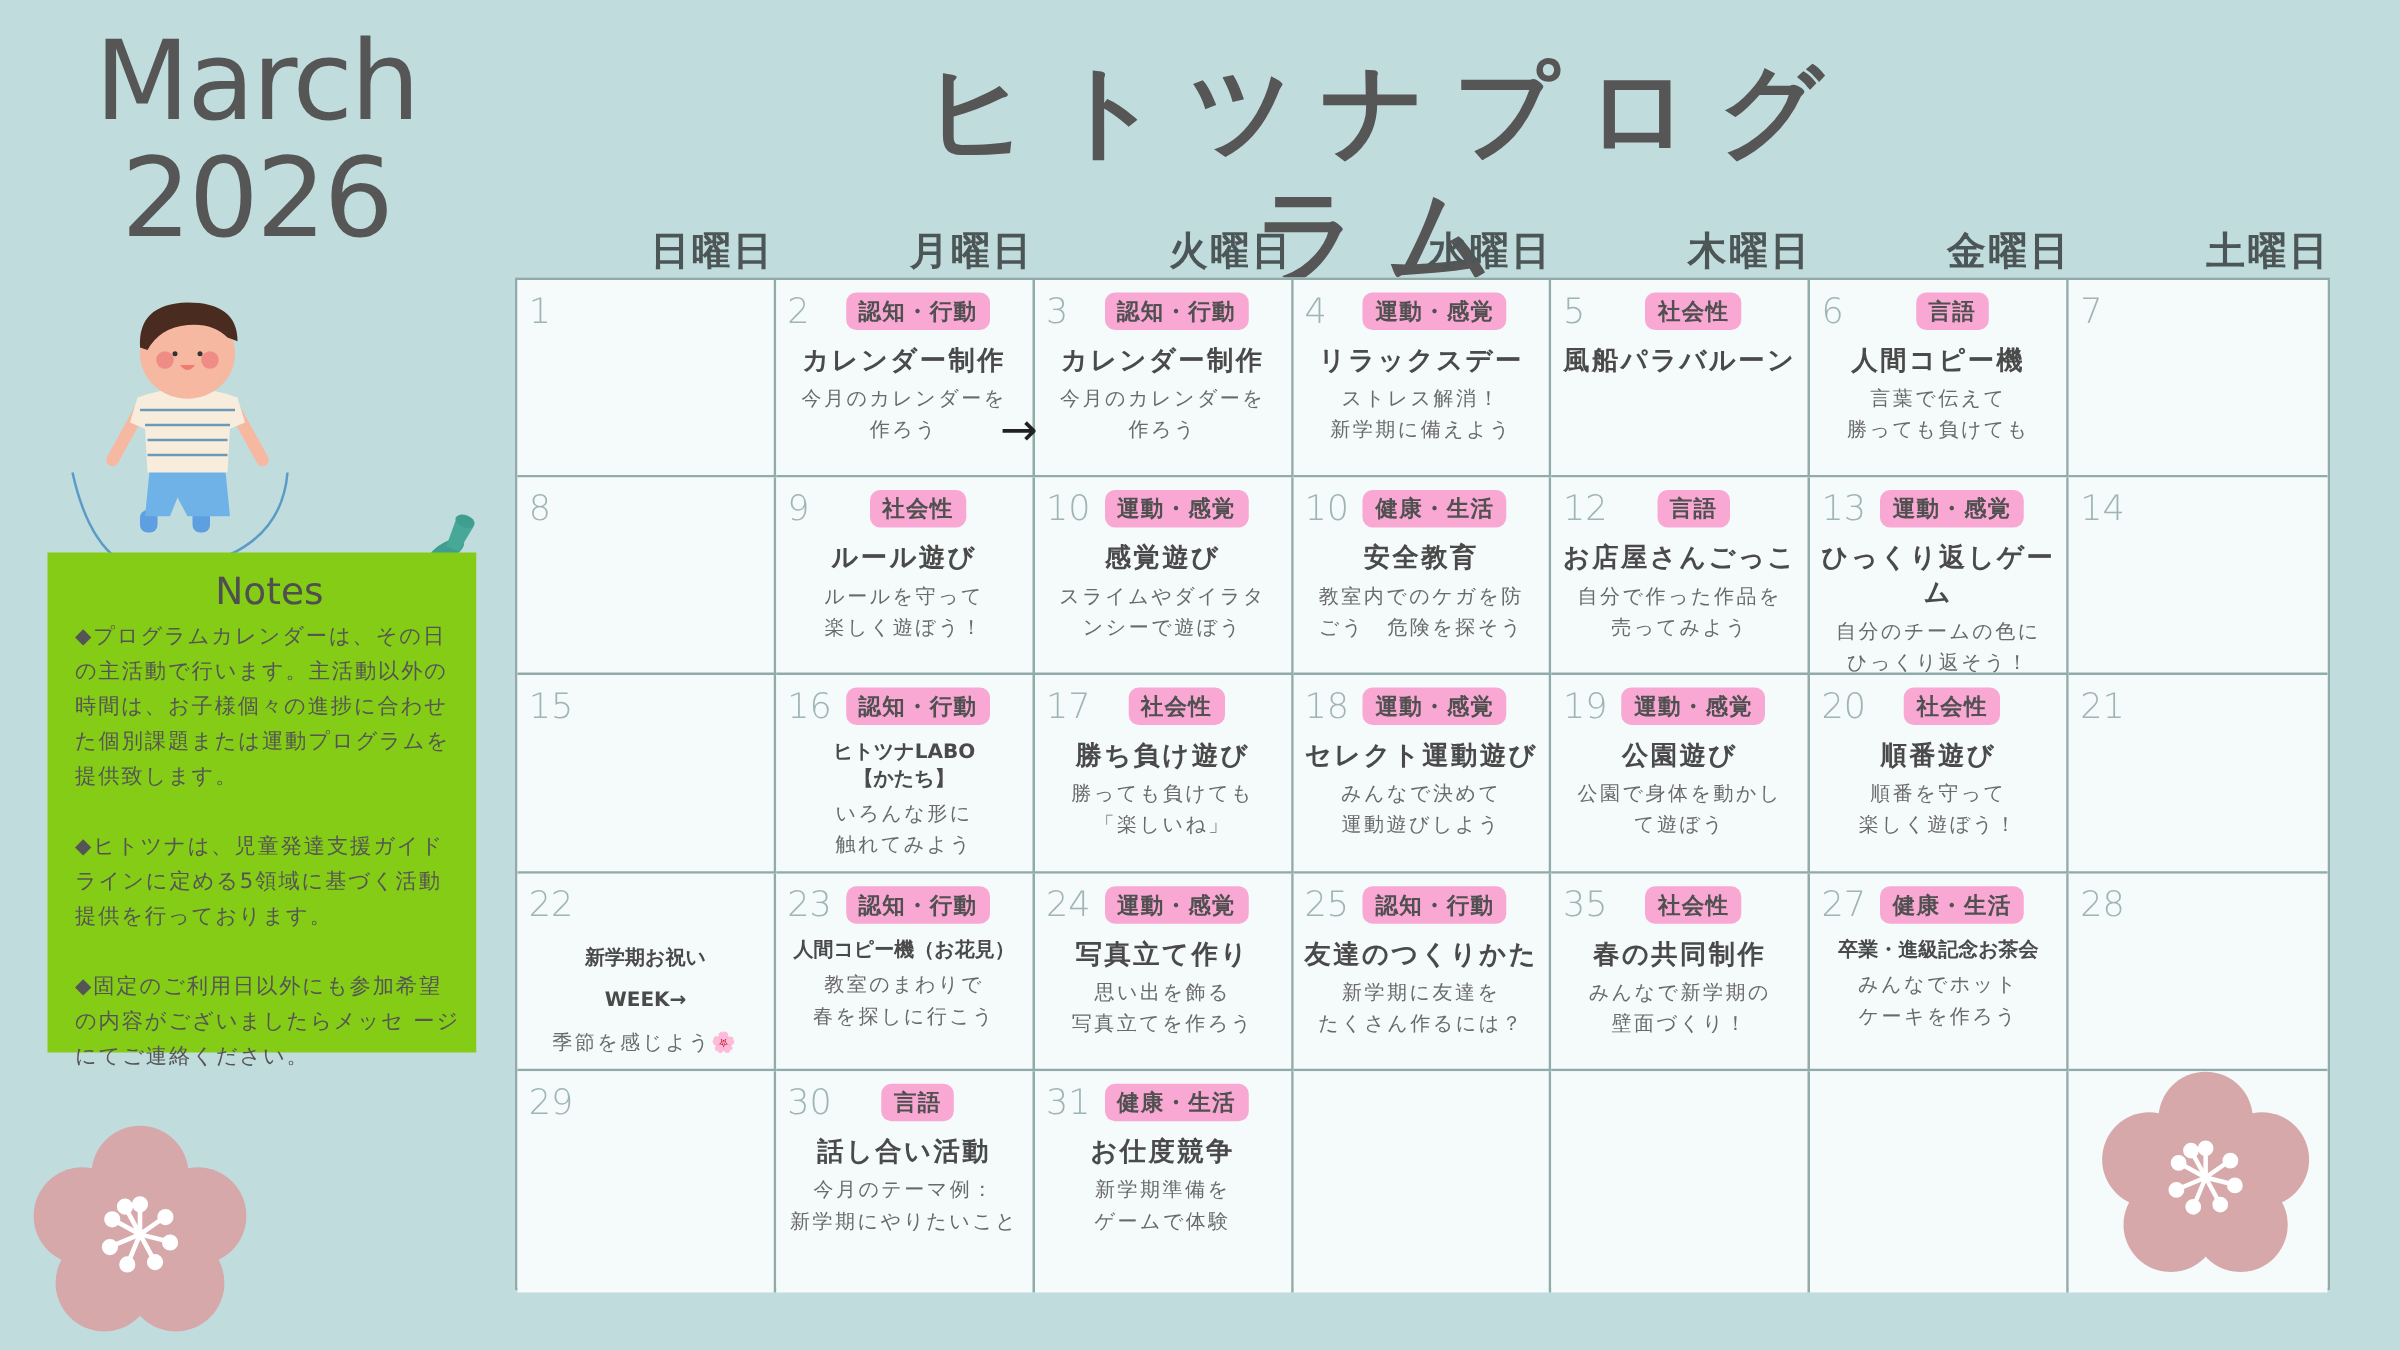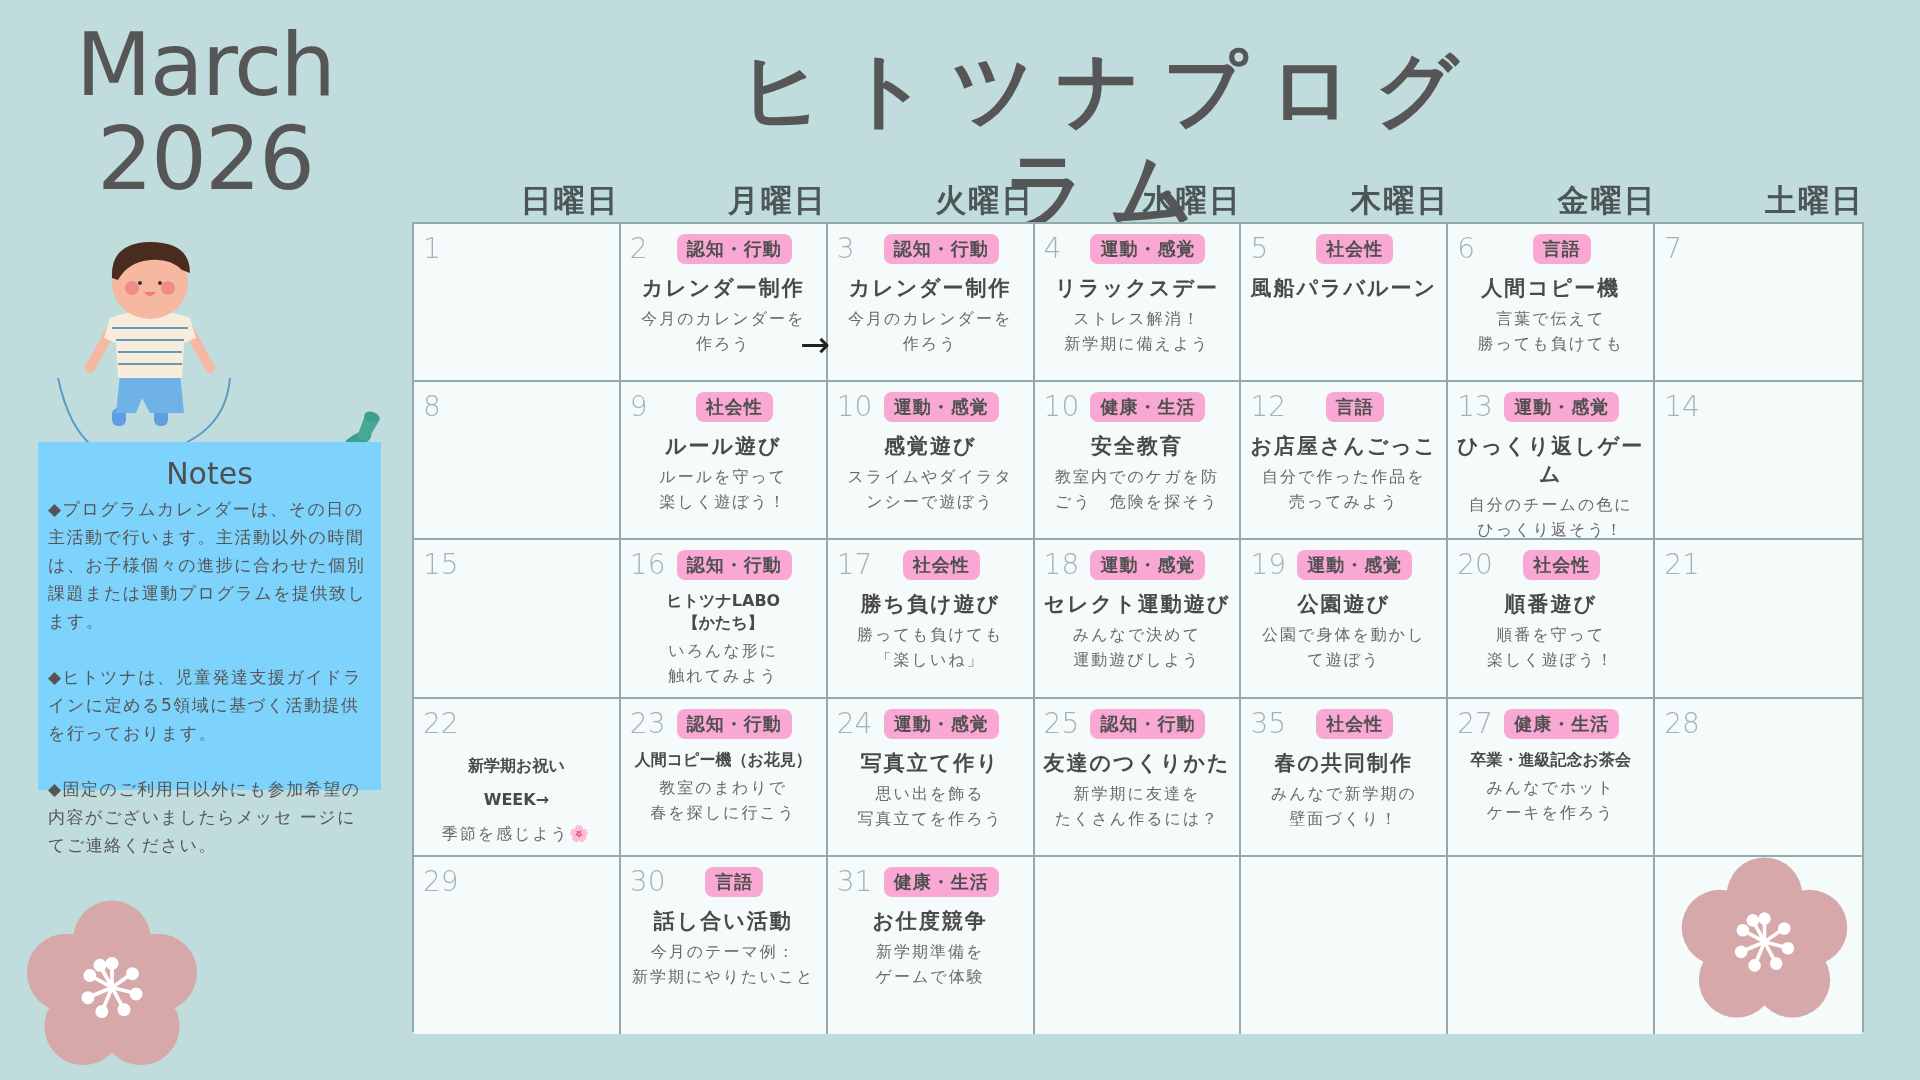--- a/index.html
+++ b/index.html
@@ -58,22 +58,22 @@
   .act-title.small { font-size: 16px; letter-spacing: 0; line-height: 22px; }
   .act-desc {
     margin-top: 6px; font-size: 16px; color: #6a6a6a; line-height: 25px; letter-spacing: 2px;
     white-space: pre-line;
     font-family: Liberation Mono, monospace;
   }
   .arrow-icon {
     position: absolute; left: 800px; top: 330px; font-size: 36px; color: #222; line-height: 30px;
   }
   .notes {
-    position: absolute; left: 38px; top: 442px; width: 343px; height: 348px;
-    background: #7dd3fc; padding: 14px 10px 10px 10px;
+    position: absolute; left: 38px; top: 442px; width: 343px; height: 400px;
+    background: #84cc16; padding: 14px 10px 10px 22px;
   }
   .notes-title {
     text-align: center; font-size: 30px; color: #4f4f4f; margin-bottom: 4px;
   }
   .notes-para {
     font-size: 17px; line-height: 28px; color: #555; letter-spacing: 1.5px;
     margin-bottom: 28px;
   }
   .boy { position: absolute; left: 50px; top: 228px; width: 200px; height: 230px; }
   .pin { position: absolute; left: 335px; top: 405px; width: 50px; height: 60px; }

